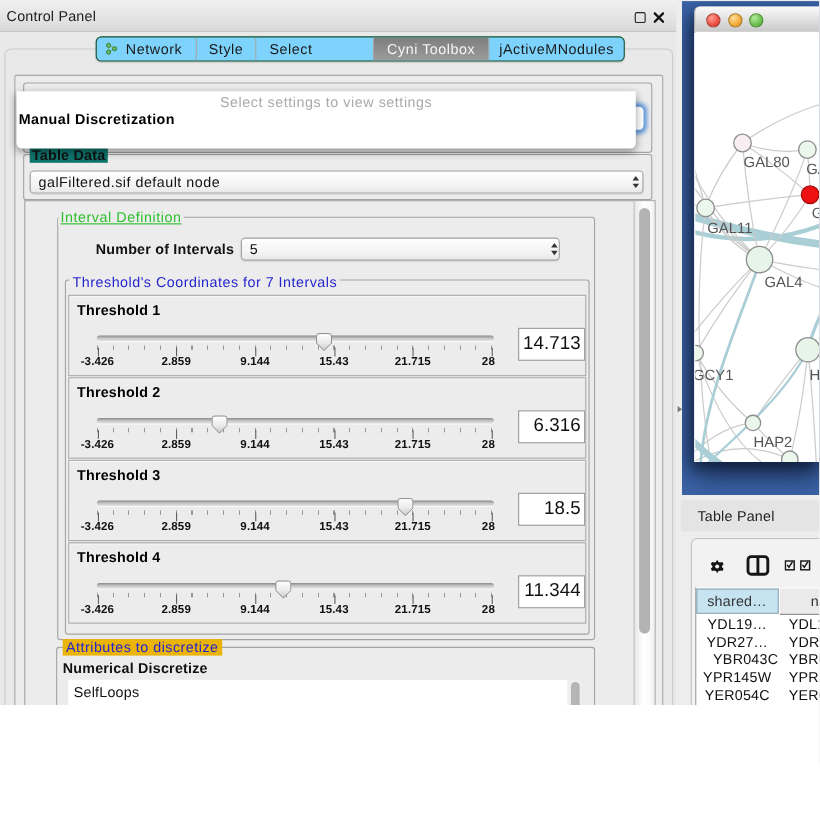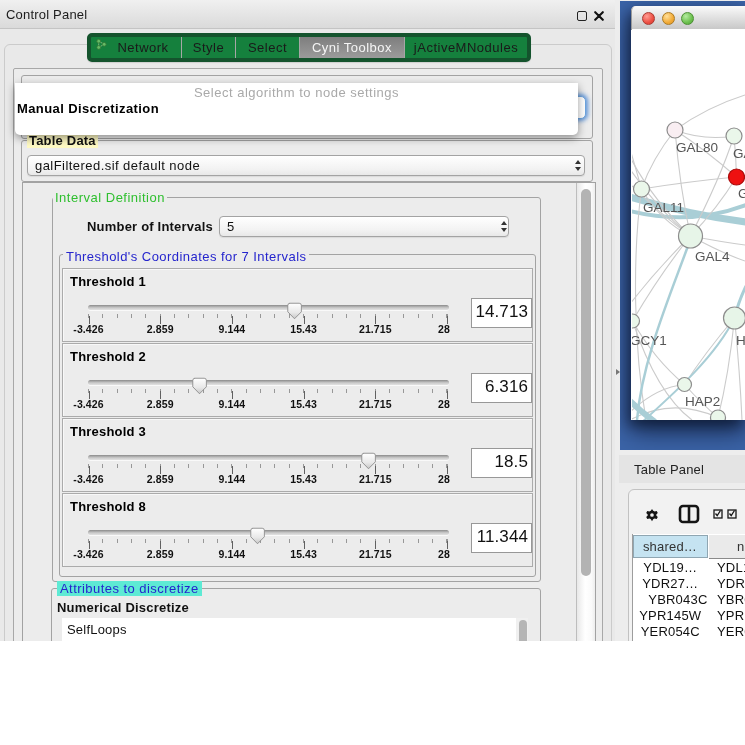--- a/index.html
+++ b/index.html
@@ -13,22 +13,22 @@
   .combo .ctext{position:absolute;left:7px;top:0;bottom:1px;font-size:13px;color:#111;
     display:flex;align-items:center;letter-spacing:0.45px;}
   .spin{position:absolute;width:9px;}
   .spin .up{position:absolute;top:1px;left:1px;width:0;height:0;
     border-left:3.5px solid transparent;border-right:3.5px solid transparent;
     border-bottom:4.5px solid #333;}
   .spin .dn{position:absolute;top:8px;left:1px;width:0;height:0;
     border-left:3.5px solid transparent;border-right:3.5px solid transparent;
     border-top:4.5px solid #333;}
   .group{position:absolute;border:1px solid #a3a3a3;border-radius:3px;}
-  .tabseg{position:absolute;display:flex;height:21px;border:4px solid #14532d;
-    border-radius:5px;background:#15803d;overflow:hidden;
+  .tabseg{position:absolute;display:flex;height:21px;border:1px solid #14532d;
+    border-radius:5px;background:#7dd3fc;overflow:hidden;
     box-shadow:0 1px 1px rgba(0,0,0,0.12);}
   .tab{height:21px;line-height:21px;font-size:13px;color:#1a1a1a;text-align:center;
     border-left:1px solid #a6a6a6;letter-spacing:0.5px;}
   .tab:first-child{border-left:none;}
   .tab.sel{background:linear-gradient(#7e7e7e,#9b9b9b);color:#f5f5f5;}
   .thr{position:absolute;left:39px;width:469px;height:72px;
     border:1px solid #ababab;box-shadow:inset 0 1px 0 #f8f8f8, inset 1px 0 0 #f8f8f8;}
   .thr b{position:absolute;left:7px;top:5px;font-size:13px;letter-spacing:0.2px;}
   .track{position:absolute;left:25px;top:36px;width:361px;height:5px;border-radius:2.5px;
     background:linear-gradient(#8a8a8a,#c9c9c9 55%,#e2e2e2);
@@ -63,49 +63,49 @@
   <svg class="abs" style="left:594px;top:11px;" width="10" height="10" viewBox="0 0 10 10">
     <path d="M1.2 1.2 L8.8 8.8 M8.8 1.2 L1.2 8.8" stroke="#111" stroke-width="2.1" stroke-linecap="round"></path>
   </svg>
 
   <div class="abs" style="left:4px;top:44px;width:606px;height:683px;border:1px solid #cbcbcb;border-radius:6px;"></div>
 
   <div class="tabseg" style="left:87px;top:33px;">
     <div class="tab" style="width:90px;padding-left:0;"><span style="display:inline-block;width:14px;"></span>Network</div>
     <div class="tab" style="width:53px;">Style</div>
     <div class="tab" style="width:63px;">Select</div>
-    <div class="tab sel" style="width:104px;">Cyni Toolbox</div>
+    <div class="tab sel" style="width:104px;margin-left:43px;">Cyni Toolbox</div>
     <div class="tab" style="width:122px;">jActiveMNodules</div>
   </div>
   <svg class="abs" style="left:96px;top:38px;" width="11" height="13" viewBox="0 0 11 13">
     <path d="M2.7 3.2 L8.2 6.3 M2.7 9.4 L8.2 6.3 M2.7 3.2 L2.7 9.4" stroke="#7ab77a" stroke-width="1" fill="none"></path>
     <circle cx="2.7" cy="3.2" r="1.9" fill="#66bb66" stroke="#337733" stroke-width="0.8"></circle>
     <circle cx="2.7" cy="9.4" r="1.9" fill="#66bb66" stroke="#337733" stroke-width="0.8"></circle>
     <circle cx="8.2" cy="6.3" r="1.9" fill="#66bb66" stroke="#337733" stroke-width="0.8"></circle>
   </svg>
 
   <div class="abs" style="left:13px;top:68px;width:588px;height:629px;border:1px solid #a8a8a8;border-radius:2px;background:#ececec;"></div>
 
   <div class="group" style="left:21px;top:75px;width:570px;height:62px;"></div>
 
   <div class="abs" style="left:556px;top:96px;width:28px;height:21px;border-radius:5px;background:#fff;border:1.5px solid #6da3dd;box-shadow:0 0 4px 2px rgba(80,140,215,0.9);"></div>
 
   <div class="group" style="left:21px;top:140px;width:570px;height:40px;"></div>
-  <div class="lbl" style="left:27px;top:133px;font-size:13px;font-weight:bold;color:#111;background:#fef9c3;padding:0 2px;letter-spacing:0.2px;">Table Data</div>
+  <div class="lbl" style="left:27px;top:133px;font-size:13px;font-weight:bold;color:#111;background:#0f766e;padding:0 2px;letter-spacing:0.2px;">Table Data</div>
   <div class="combo" style="left:27px;top:155px;width:556px;height:19px;">
     <div class="ctext">galFiltered.sif default node</div>
     <div class="spin" style="left:546px;top:3px;">
         <div class="up"></div>
         <div class="dn"></div>
       </div>
   </div>
 
   <div class="abs" style="left:22px;top:182px;width:572px;height:483px;border:1px solid #a2a2a2;background:#ececec;overflow:hidden;" id="scrollpane">
   <div class="group" style="left:29px;top:14px;width:487px;height:383px;"></div>
-  <div class="lbl" style="left:30px;top:7px;font-size:13px;color:#2ebf2e;background:#ececec;padding:0 2px;letter-spacing:0.5px;">Interval Definition</div>
+  <div class="lbl" style="left:30px;top:7px;font-size:13px;color:#2ebf2e;background:#ececec;padding:0 2px;letter-spacing:0.5px;text-decoration:underline;">Interval Definition</div>
   <div class="lbl" style="left:64px;top:36px;font-size:13px;font-weight:bold;color:#111;letter-spacing:0.2px;">Number of Intervals</div>
   <div class="combo" style="left:196px;top:33px;width:288px;height:19px;">
         <div class="ctext">5</div>
         <div class="spin" style="left:280px;top:3px;">
           <div class="up"></div>
           <div class="dn"></div>
         </div>
       </div>
   <div class="group" style="left:36px;top:71px;width:475px;height:321px;"></div>
   <div class="lbl" style="left:40px;top:65.5px;font-size:13px;color:#2525cd;background:#ececec;padding:0 3px;letter-spacing:0.45px;">Threshold's Coordinates for 7 Intervals</div>
@@ -166,54 +166,54 @@
         <div class="tlab" style="top:54px;left:168.9px;">9.144</div>
         <div class="tlab" style="top:54px;left:240.6px;">15.43</div>
         <div class="tlab" style="top:54px;left:312.3px;">21.715</div>
         <div class="tlab" style="top:54px;left:381px;">28</div>
         <svg class="thumb" style="left:298px;top:33px;" width="17" height="19" viewBox="0 0 17 19">
           <path d="M3.2,0.7 h10.6 a2.5,2.5 0 0 1 2.5,2.5 v7.2 L8.5,18.3 L0.9,10.4 v-7.2 a2.5,2.5 0 0 1 2.5,-2.5 z" fill="url(#thg)" stroke="#8a8a8a" stroke-width="1"></path>
         </svg>
         <div class="vbox">18.5</div>
       </div>
   <div class="thr" style="top:310px;">
-        <b>Threshold 8</b>
+        <b>Threshold 4</b>
         <div class="track"></div>
         <div class="abs" style="left:25px;top:44.5px;width:360px;height:4px;background:repeating-linear-gradient(to right,#979797 0,#979797 1px,transparent 1px,transparent 14.34px);"></div>
         <div class="tick mj" style="top:47px;left:25.5px;"></div>
         <div class="tick mj" style="top:47px;left:97.2px;"></div>
         <div class="tick mj" style="top:47px;left:168.9px;"></div>
         <div class="tick mj" style="top:47px;left:240.6px;"></div>
         <div class="tick mj" style="top:47px;left:312.3px;"></div>
         <div class="tick mj" style="top:47px;left:384px;"></div>
         <div class="tlab" style="top:54px;left:25.5px;">-3.426</div>
         <div class="tlab" style="top:54px;left:97.2px;">2.859</div>
         <div class="tlab" style="top:54px;left:168.9px;">9.144</div>
         <div class="tlab" style="top:54px;left:240.6px;">15.43</div>
         <div class="tlab" style="top:54px;left:312.3px;">21.715</div>
         <div class="tlab" style="top:54px;left:381px;">28</div>
         <svg class="thumb" style="left:187px;top:33px;" width="17" height="19" viewBox="0 0 17 19">
           <path d="M3.2,0.7 h10.6 a2.5,2.5 0 0 1 2.5,2.5 v7.2 L8.5,18.3 L0.9,10.4 v-7.2 a2.5,2.5 0 0 1 2.5,-2.5 z" fill="url(#thg)" stroke="#8a8a8a" stroke-width="1"></path>
         </svg>
         <div class="vbox">11.344</div>
       </div>
   <div class="group" style="left:28px;top:405px;width:488px;height:90px;"></div>
-  <div class="lbl" style="left:34px;top:398px;font-size:13px;color:#2525cd;background:#5eead4;padding:0 3px;letter-spacing:0.45px;">Attributes to discretize</div>
+  <div class="lbl" style="left:34px;top:398px;font-size:13px;color:#2525cd;background:#eab308;padding:0 3px;letter-spacing:0.45px;">Attributes to discretize</div>
   <div class="lbl" style="left:34px;top:417px;font-size:13px;font-weight:bold;color:#111;letter-spacing:0.2px;">Numerical Discretize</div>
   <div class="abs" style="left:39px;top:435px;width:454px;height:47px;background:#fff;"></div>
   <div class="lbl" style="left:44px;top:438px;font-size:13px;color:#111;line-height:18px;letter-spacing:0.2px;">SelfLoops<br>TopologicalCoefficient<br>BetweennessCentrality</div>
   <div class="abs" style="left:493px;top:435px;width:12px;height:47px;background:#f0f0f0;"></div>
   <div class="abs" style="left:495.5px;top:437px;width:8px;height:45px;border-radius:4px;background:#b5b5b5;"></div>
   </div>
 
   <div class="abs" style="left:576px;top:183px;width:18px;height:481px;background:linear-gradient(to right,#e8e8e8,#ffffff 45%,#fafafa 80%,#ededed);border-left:1px solid #bdbdbd;"></div>
   <div class="abs" style="left:581px;top:189px;width:10px;height:387px;border-radius:5px;background:#b3b3b3;"></div>
 
   <div class="abs" style="left:15px;top:83px;width:563px;height:52px;background:#fff;border-radius:0 0 5px 5px;box-shadow:0 3px 8px rgba(0,0,0,0.4);"></div>
-  <div class="lbl" style="left:15px;top:85px;width:563px;text-align:center;font-size:13px;color:#a9a9a9;letter-spacing:0.5px;">Select algorithm to node settings</div>
+  <div class="lbl" style="left:15px;top:85px;width:563px;text-align:center;font-size:13px;color:#a9a9a9;letter-spacing:0.5px;">Select settings to view settings</div>
   <div class="lbl" style="left:17px;top:101px;font-size:13px;font-weight:bold;color:#000;letter-spacing:0.4px;">Manual Discretization</div>
 
   <div class="abs" style="left:276px;top:672px;width:67px;height:18px;border:1px solid #9c9c9c;border-radius:9px;background:linear-gradient(#ffffff,#ededed);box-shadow:0 1px 1px rgba(0,0,0,0.15);text-align:center;font-size:13px;line-height:18px;color:#111;letter-spacing:0.2px;">Apply</div>
   <div class="abs" style="left:0;top:729px;width:615px;height:16px;background:#e2e2e2;"></div>
 
   <div class="abs" style="left:615px;top:0;width:130px;height:745px;background:#ededed;"></div>
 
   <div class="abs" style="left:615.5px;top:368.5px;width:0;height:0;border-top:3px solid transparent;border-bottom:3px solid transparent;border-left:4px solid #777;"></div>
 
   <div class="abs" style="left:620px;top:1px;width:125px;height:449px;background:#3b64a8;overflow:hidden;">

